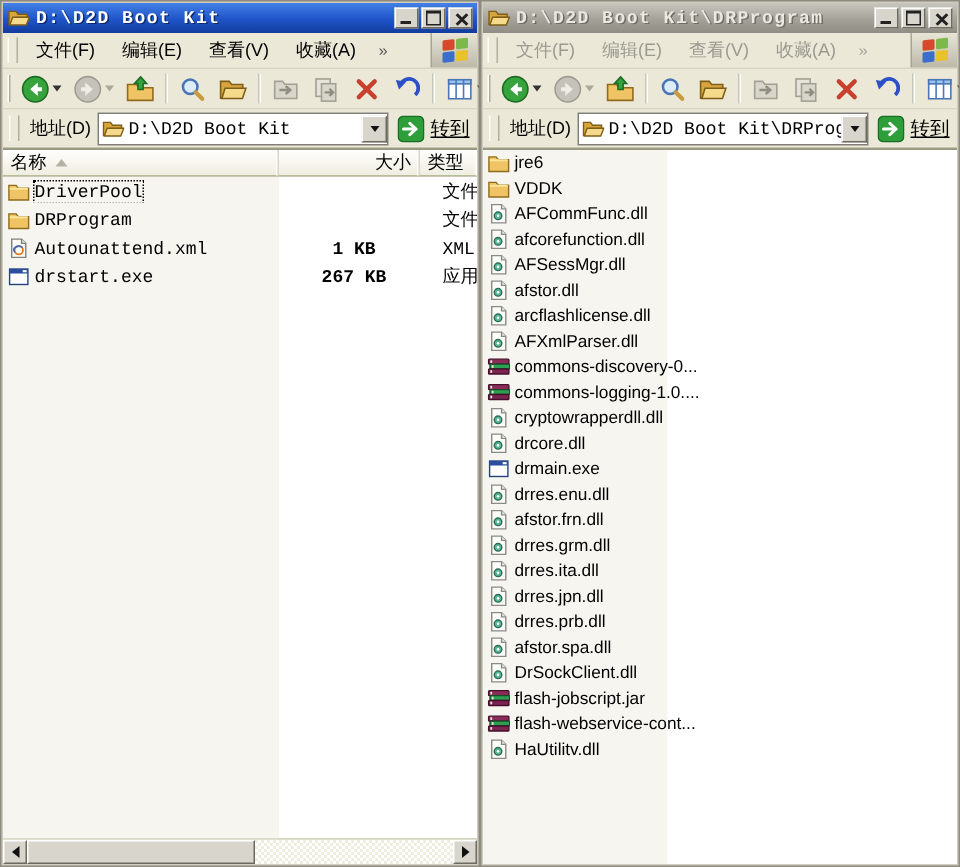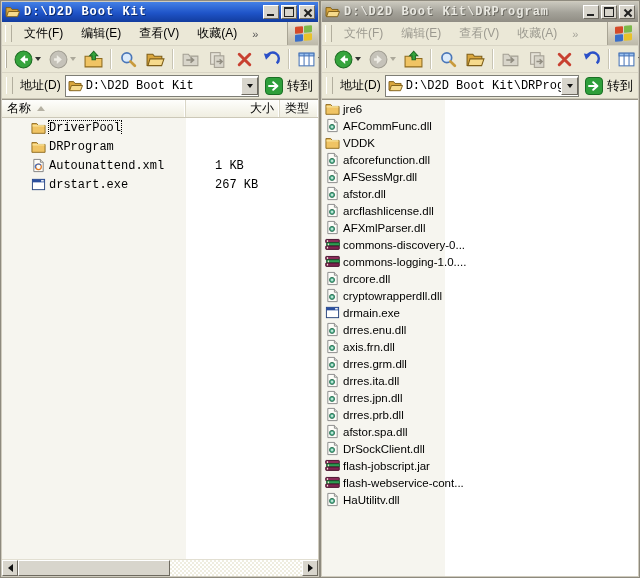--- a/index.html
+++ b/index.html
@@ -44,37 +44,37 @@
   .tbtn.disabled .tcaret{border-top-color:#A9A698;}
   .tsep{width:1px;height:20px;background:#C9C5B4;border-right:1px solid #fff;margin:0 3px;}
   .addressbar{height:25px;flex:0 0 25px;padding:0 3px;gap:4px;border-bottom:1px solid #C9C5B4;}
   .addrlabel{font-size:12px;white-space:nowrap;}
   .combo{flex:1;height:20px;background:#fff;border:1px solid #7E7E76;display:flex;align-items:center;min-width:0;}
   .combo .cico{width:16px;flex:0 0 16px;margin:0 2px;display:inline-flex;}
   .addrtext{flex:1;font-family:"Liberation Mono",monospace;font-size:12px;white-space:nowrap;overflow:hidden;}
   .combobtn{flex:0 0 17px;height:18px;background:#D8D5CC;border:1px solid;border-color:#FFFFFF #6E6A60 #6E6A60 #FFFFFF;
     display:flex;align-items:center;justify-content:center;padding:0;}
   .caret-down{width:0;height:0;border-left:3.5px solid transparent;border-right:3.5px solid transparent;border-top:4.5px solid #111;}
-  .gobtn{display:flex;align-items:center;gap:4px;background:transparent;border:none;padding:0 2px;font-size:13px;white-space:nowrap;}
+  .gobtn{display:flex;align-items:center;gap:4px;background:transparent;border:none;padding:0 2px;font-size:13px;white-space:nowrap;text-decoration:underline;}
   .goicon{width:18px;height:18px;display:inline-flex;}
   
   .content{flex:1;display:flex;flex-direction:column;background:#4d7c0f;border-top:1px solid #9A968A;min-height:0;position:relative;}
   .colheaders{height:17px;flex:0 0 17px;display:flex;background:linear-gradient(180deg,#FEFEFC,#F0EEE1);
     border-bottom:1px solid #CCC8B8;font-size:12px;}
   .hcell{display:flex;align-items:center;padding:0 5px;border-right:1px solid #D9D6C6;box-shadow:inset -1px 0 0 #FFFFFF;}
   .hcell.size{justify-content:flex-end;}
   .sortasc{width:0;height:0;border-left:4px solid transparent;border-right:4px solid transparent;border-bottom:5px solid #B5B1A3;margin-left:6px;}
   .filelist{flex:1;position:relative;overflow:hidden;background:#fff;}
   .colshade{position:absolute;top:0;bottom:0;left:0;background:#F6F5EF;}
   .row{position:relative;display:flex;align-items:center;font-size:12px;}
   .details .row{height:19px;font-family:"Liberation Mono",monospace;}
   .listview .row{height:17px;font-size:11.5px;}
   .cell-name{display:flex;align-items:center;gap:3px;padding-left:3px;overflow:hidden;white-space:nowrap;text-align:center;}
-  .details .cell-name{width:184px;flex:0 0 184px;margin-left:26px;}
-  .cell-size{width:94px;flex:0 0 94px;text-align:left;padding-right:8px;white-space:nowrap;}
+  .details .cell-name{width:184px;flex:0 0 184px;}
+  .cell-size{width:94px;flex:0 0 94px;text-align:center;padding-right:8px;white-space:nowrap;font-weight:bold;}
   .cell-type{flex:1;white-space:nowrap;overflow:hidden;padding-left:4px;}
   .fico{width:15px;height:15px;flex:0 0 15px;display:inline-flex;}
   .fname{white-space:nowrap;}
   .fname.focused{outline:1px dotted #000;outline-offset:0;}
   
   .hscroll{height:16px;flex:0 0 16px;display:flex;
     background:repeating-conic-gradient(#FFFFFF 0% 25%, #EFEDE0 0% 50%) 0 0/4px 4px;border-top:1px solid #E2DFD2;}
   .sbtn{width:16px;height:16px;background:#D8D5CC;border:1px solid;border-color:#FFFFFF #6E6A60 #6E6A60 #FFFFFF;
     display:flex;align-items:center;justify-content:center;padding:0;box-sizing:border-box;}
   .arr-l{width:0;height:0;border-top:4px solid transparent;border-bottom:4px solid transparent;border-right:5px solid #111;}
@@ -496,38 +496,38 @@
                   <path d="M1.6 6.2h12.8" stroke="#FBE59C" stroke-width="1.4" fill="none"></path>
                 </svg>
               </span>
               <span class="fname">jre6</span>
             </span>
           </div>
           <div class="row">
             <span class="cell-name">
               <span class="fico">
                 <svg width="15" height="15" viewBox="0 0 16 16">
-                  <path d="M3 1.5h7l3 3v10H3z" fill="#FCFCF8" stroke="#8A8A8A"></path>
-                  <path d="M10 1.5v3h3" fill="#EAEAE2" stroke="#8A8A8A"></path>
-                  <circle cx="7.5" cy="9.5" r="2.7" fill="#58B896" stroke="#2E6E52"></circle>
-                  <circle cx="7.5" cy="9.5" r="0.9" fill="#FFFFFF"></circle>
-                </svg>
-              </span>
-              <span class="fname">AFCommFunc.dll</span>
-            </span>
-          </div>
-          <div class="row">
-            <span class="cell-name">
-              <span class="fico">
-                <svg width="15" height="15" viewBox="0 0 16 16">
                   <path d="M1 3.8h5.1l1.6 2H15v8.4H1z" fill="#F0C464" stroke="#8F6B1E"></path>
                   <path d="M1.6 6.2h12.8" stroke="#FBE59C" stroke-width="1.4" fill="none"></path>
                 </svg>
               </span>
               <span class="fname">VDDK</span>
+            </span>
+          </div>
+          <div class="row">
+            <span class="cell-name">
+              <span class="fico">
+                <svg width="15" height="15" viewBox="0 0 16 16">
+                  <path d="M3 1.5h7l3 3v10H3z" fill="#FCFCF8" stroke="#8A8A8A"></path>
+                  <path d="M10 1.5v3h3" fill="#EAEAE2" stroke="#8A8A8A"></path>
+                  <circle cx="7.5" cy="9.5" r="2.7" fill="#58B896" stroke="#2E6E52"></circle>
+                  <circle cx="7.5" cy="9.5" r="0.9" fill="#FFFFFF"></circle>
+                </svg>
+              </span>
+              <span class="fname">AFCommFunc.dll</span>
             </span>
           </div>
           <div class="row">
             <span class="cell-name">
               <span class="fico">
                 <svg width="15" height="15" viewBox="0 0 16 16">
                   <path d="M3 1.5h7l3 3v10H3z" fill="#FCFCF8" stroke="#8A8A8A"></path>
                   <path d="M10 1.5v3h3" fill="#EAEAE2" stroke="#8A8A8A"></path>
                   <circle cx="7.5" cy="9.5" r="2.7" fill="#58B896" stroke="#2E6E52"></circle>
                   <circle cx="7.5" cy="9.5" r="0.9" fill="#FFFFFF"></circle>
@@ -621,34 +621,34 @@
           <div class="row">
             <span class="cell-name">
               <span class="fico">
                 <svg width="15" height="15" viewBox="0 0 16 16">
                   <path d="M3 1.5h7l3 3v10H3z" fill="#FCFCF8" stroke="#8A8A8A"></path>
                   <path d="M10 1.5v3h3" fill="#EAEAE2" stroke="#8A8A8A"></path>
                   <circle cx="7.5" cy="9.5" r="2.7" fill="#58B896" stroke="#2E6E52"></circle>
                   <circle cx="7.5" cy="9.5" r="0.9" fill="#FFFFFF"></circle>
                 </svg>
               </span>
+              <span class="fname">cryptowrapperdll.dll</span>
+            </span>
+          </div>
+          <div class="row">
+            <span class="cell-name">
+              <span class="fico">
+                <svg width="15" height="15" viewBox="0 0 16 16">
+                  <path d="M3 1.5h7l3 3v10H3z" fill="#FCFCF8" stroke="#8A8A8A"></path>
+                  <path d="M10 1.5v3h3" fill="#EAEAE2" stroke="#8A8A8A"></path>
+                  <circle cx="7.5" cy="9.5" r="2.7" fill="#58B896" stroke="#2E6E52"></circle>
+                  <circle cx="7.5" cy="9.5" r="0.9" fill="#FFFFFF"></circle>
+                </svg>
+              </span>
               <span class="fname">drcore.dll</span>
-            </span>
-          </div>
-          <div class="row">
-            <span class="cell-name">
-              <span class="fico">
-                <svg width="15" height="15" viewBox="0 0 16 16">
-                  <path d="M3 1.5h7l3 3v10H3z" fill="#FCFCF8" stroke="#8A8A8A"></path>
-                  <path d="M10 1.5v3h3" fill="#EAEAE2" stroke="#8A8A8A"></path>
-                  <circle cx="7.5" cy="9.5" r="2.7" fill="#58B896" stroke="#2E6E52"></circle>
-                  <circle cx="7.5" cy="9.5" r="0.9" fill="#FFFFFF"></circle>
-                </svg>
-              </span>
-              <span class="fname">cryptowrapperdll.dll</span>
             </span>
           </div>
           <div class="row">
             <span class="cell-name">
               <span class="fico">
                 <svg width="15" height="15" viewBox="0 0 16 16">
                   <rect x="1.5" y="2.5" width="13" height="11" fill="#FFFFFF" stroke="#26437C"></rect>
                   <rect x="1.5" y="2.5" width="13" height="3.2" fill="#2B4F9E"></rect>
                   <rect x="10.8" y="3.3" width="2.8" height="1.5" fill="#FFFFFF"></rect>
                 </svg>
@@ -672,21 +672,21 @@
           <div class="row">
             <span class="cell-name">
               <span class="fico">
                 <svg width="15" height="15" viewBox="0 0 16 16">
                   <path d="M3 1.5h7l3 3v10H3z" fill="#FCFCF8" stroke="#8A8A8A"></path>
                   <path d="M10 1.5v3h3" fill="#EAEAE2" stroke="#8A8A8A"></path>
                   <circle cx="7.5" cy="9.5" r="2.7" fill="#58B896" stroke="#2E6E52"></circle>
                   <circle cx="7.5" cy="9.5" r="0.9" fill="#FFFFFF"></circle>
                 </svg>
               </span>
-              <span class="fname">axis.frn.dll</span>
+              <span class="fname">afstor.frn.dll</span>
             </span>
           </div>
           <div class="row">
             <span class="cell-name">
               <span class="fico">
                 <svg width="15" height="15" viewBox="0 0 16 16">
                   <path d="M3 1.5h7l3 3v10H3z" fill="#FCFCF8" stroke="#8A8A8A"></path>
                   <path d="M10 1.5v3h3" fill="#EAEAE2" stroke="#8A8A8A"></path>
                   <circle cx="7.5" cy="9.5" r="2.7" fill="#58B896" stroke="#2E6E52"></circle>
                   <circle cx="7.5" cy="9.5" r="0.9" fill="#FFFFFF"></circle>

